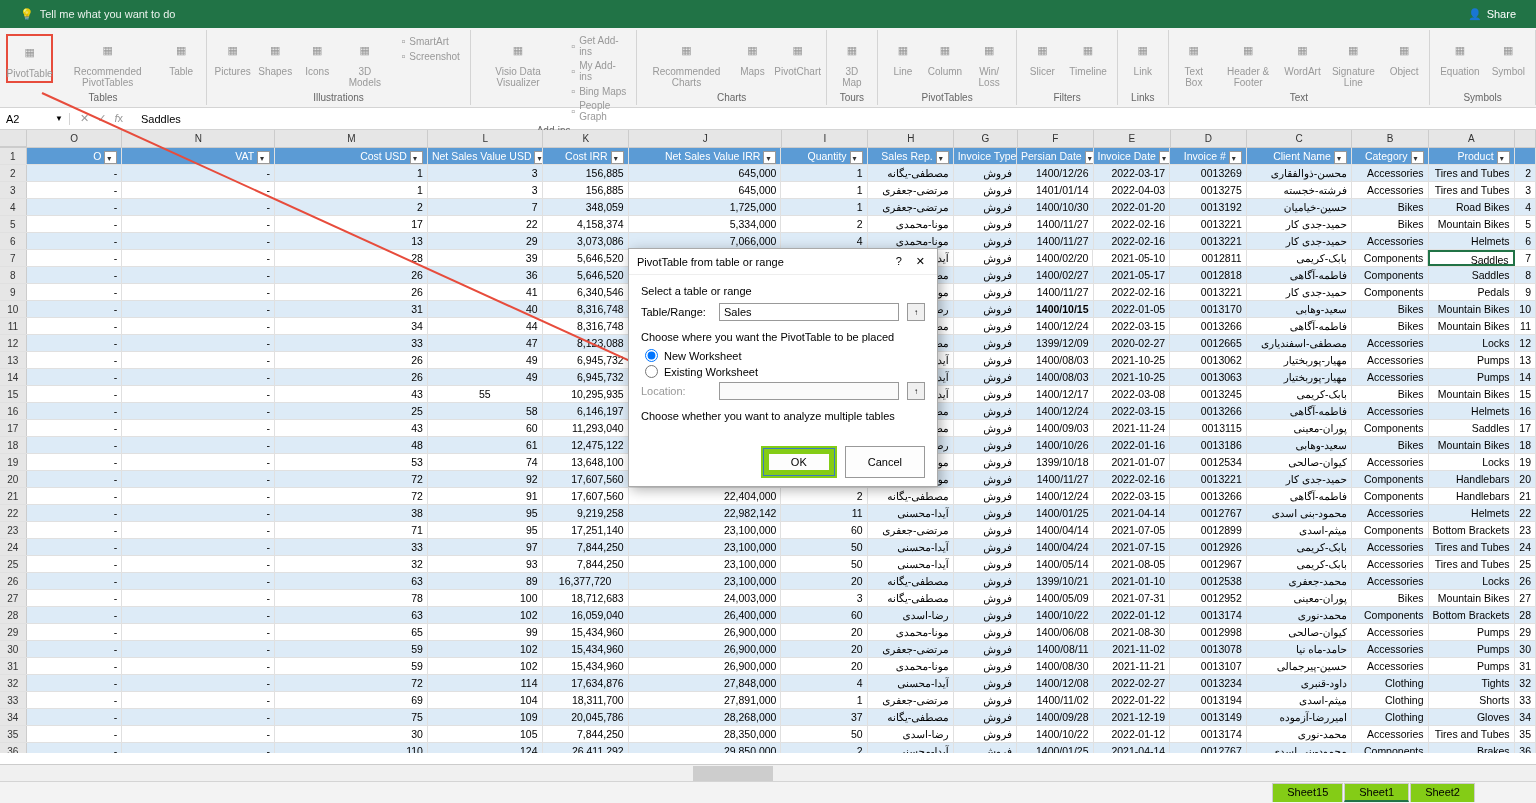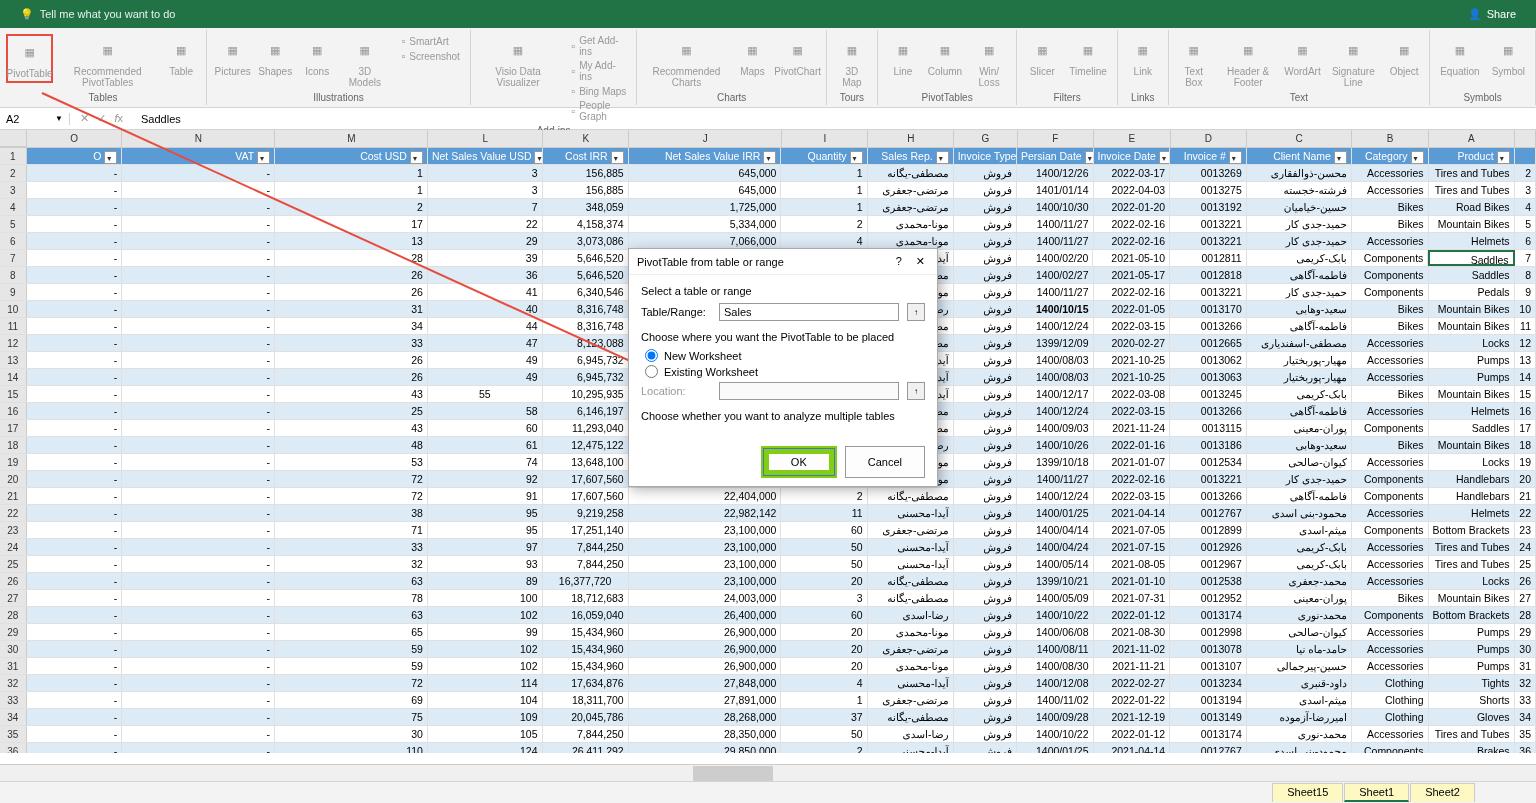--- a/index.html
+++ b/index.html
@@ -47,21 +47,21 @@
 .dialog-row{display:flex;align-items:center;gap:8px;margin:4px 0}
 .dialog-input{flex:1;border:1px solid #999;padding:1px 4px;height:18px;font-size:11px}
 .range-btn{width:18px;height:18px;border:1px solid #999;background:#f0f0f0;display:flex;align-items:center;justify-content:center;font-size:8px}
 .radio-row{display:flex;align-items:center;gap:6px;margin:3px 0;padding-left:4px}
 .check-row{display:flex;align-items:center;gap:6px;border:2px solid #e74c3c;padding:2px 4px;margin:2px -4px}
 .dialog-footer{display:flex;justify-content:flex-end;gap:8px;padding:8px 12px}
 .dlg-btn{padding:2px 22px;border:1px solid #999;background:#fdfdfd;cursor:pointer}
 .dlg-btn.ok{border:8px solid #84cc16;outline:1px solid #3a7bbf;outline-offset:-3px}
 .status-bar{position:absolute;bottom:0;left:0;right:0;height:22px;background:#f3f3f3;border-top:1px solid #d4d4d4;display:flex;align-items:center}
 .sheet-tabs{display:flex;margin-left:auto;margin-right:60px}
-.sheet-tab{padding:2px 14px;border:1px solid #ccc;border-bottom:none;background:#fef9c3;font-size:11px;margin-right:1px}
+.sheet-tab{padding:2px 14px;border:1px solid #ccc;border-bottom:none;background:#84cc16;font-size:11px;margin-right:1px}
 .sheet-tab.active{border-bottom:2px solid #217346;font-weight:500}
 .scroll-h{position:absolute;bottom:22px;left:0;right:0;height:17px;background:#f0f0f0;border-top:1px solid #ccc;display:flex;align-items:center}
 .scroll-track{flex:1;height:15px;position:relative;margin:0 17px}
 .scroll-thumb{position:absolute;height:15px;background:#cdcdcd;left:45%;width:80px}
 </style>
 </head>
 <body>
 
 <div class="title-bar">
   <div class="tell-me">

